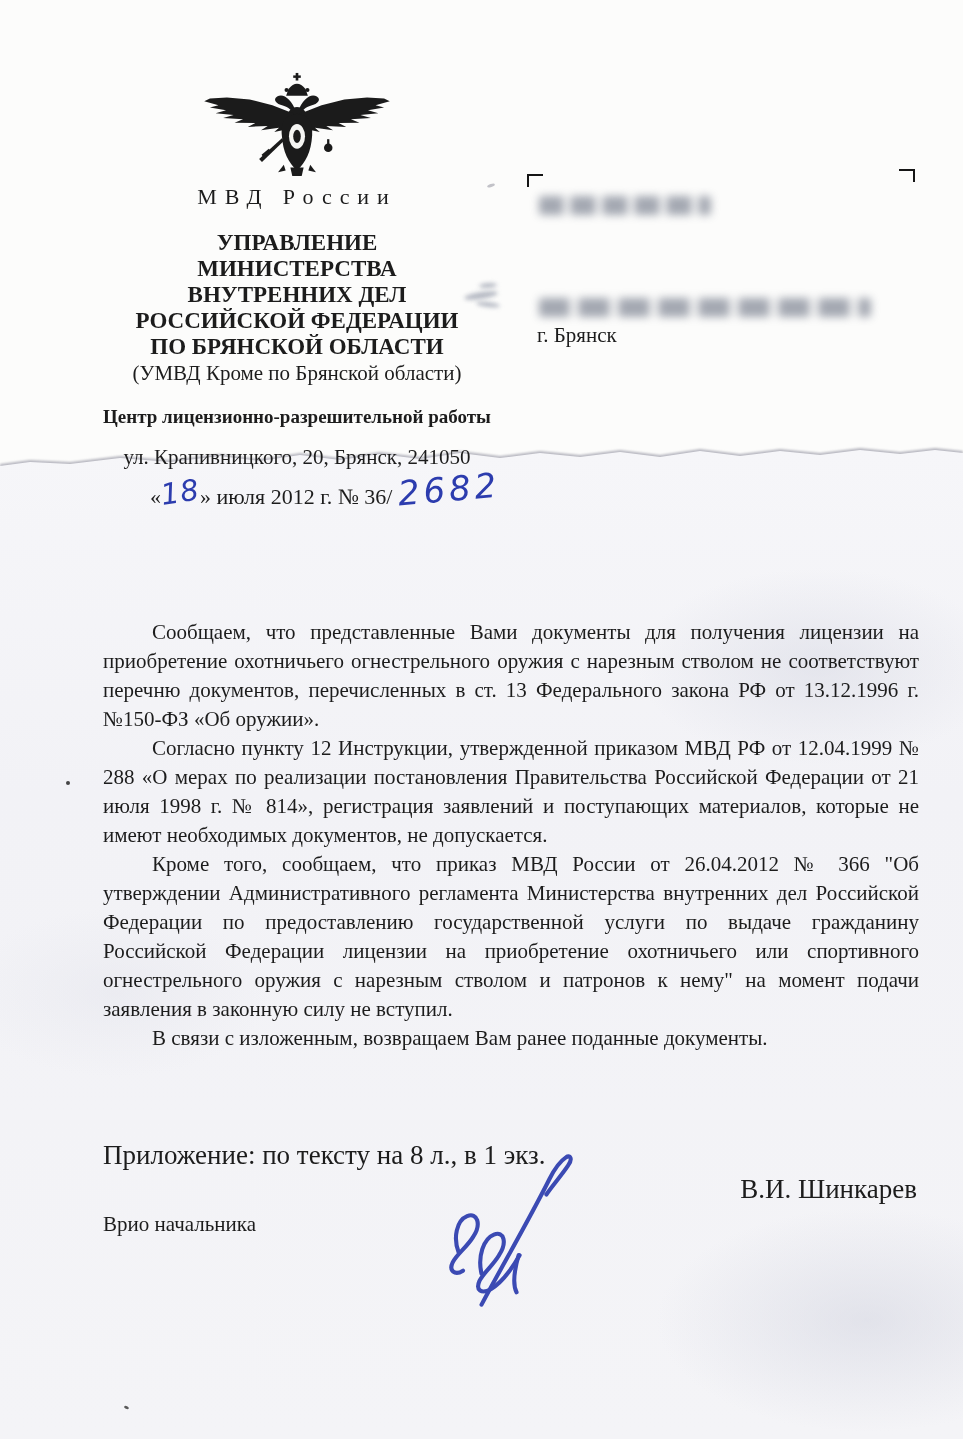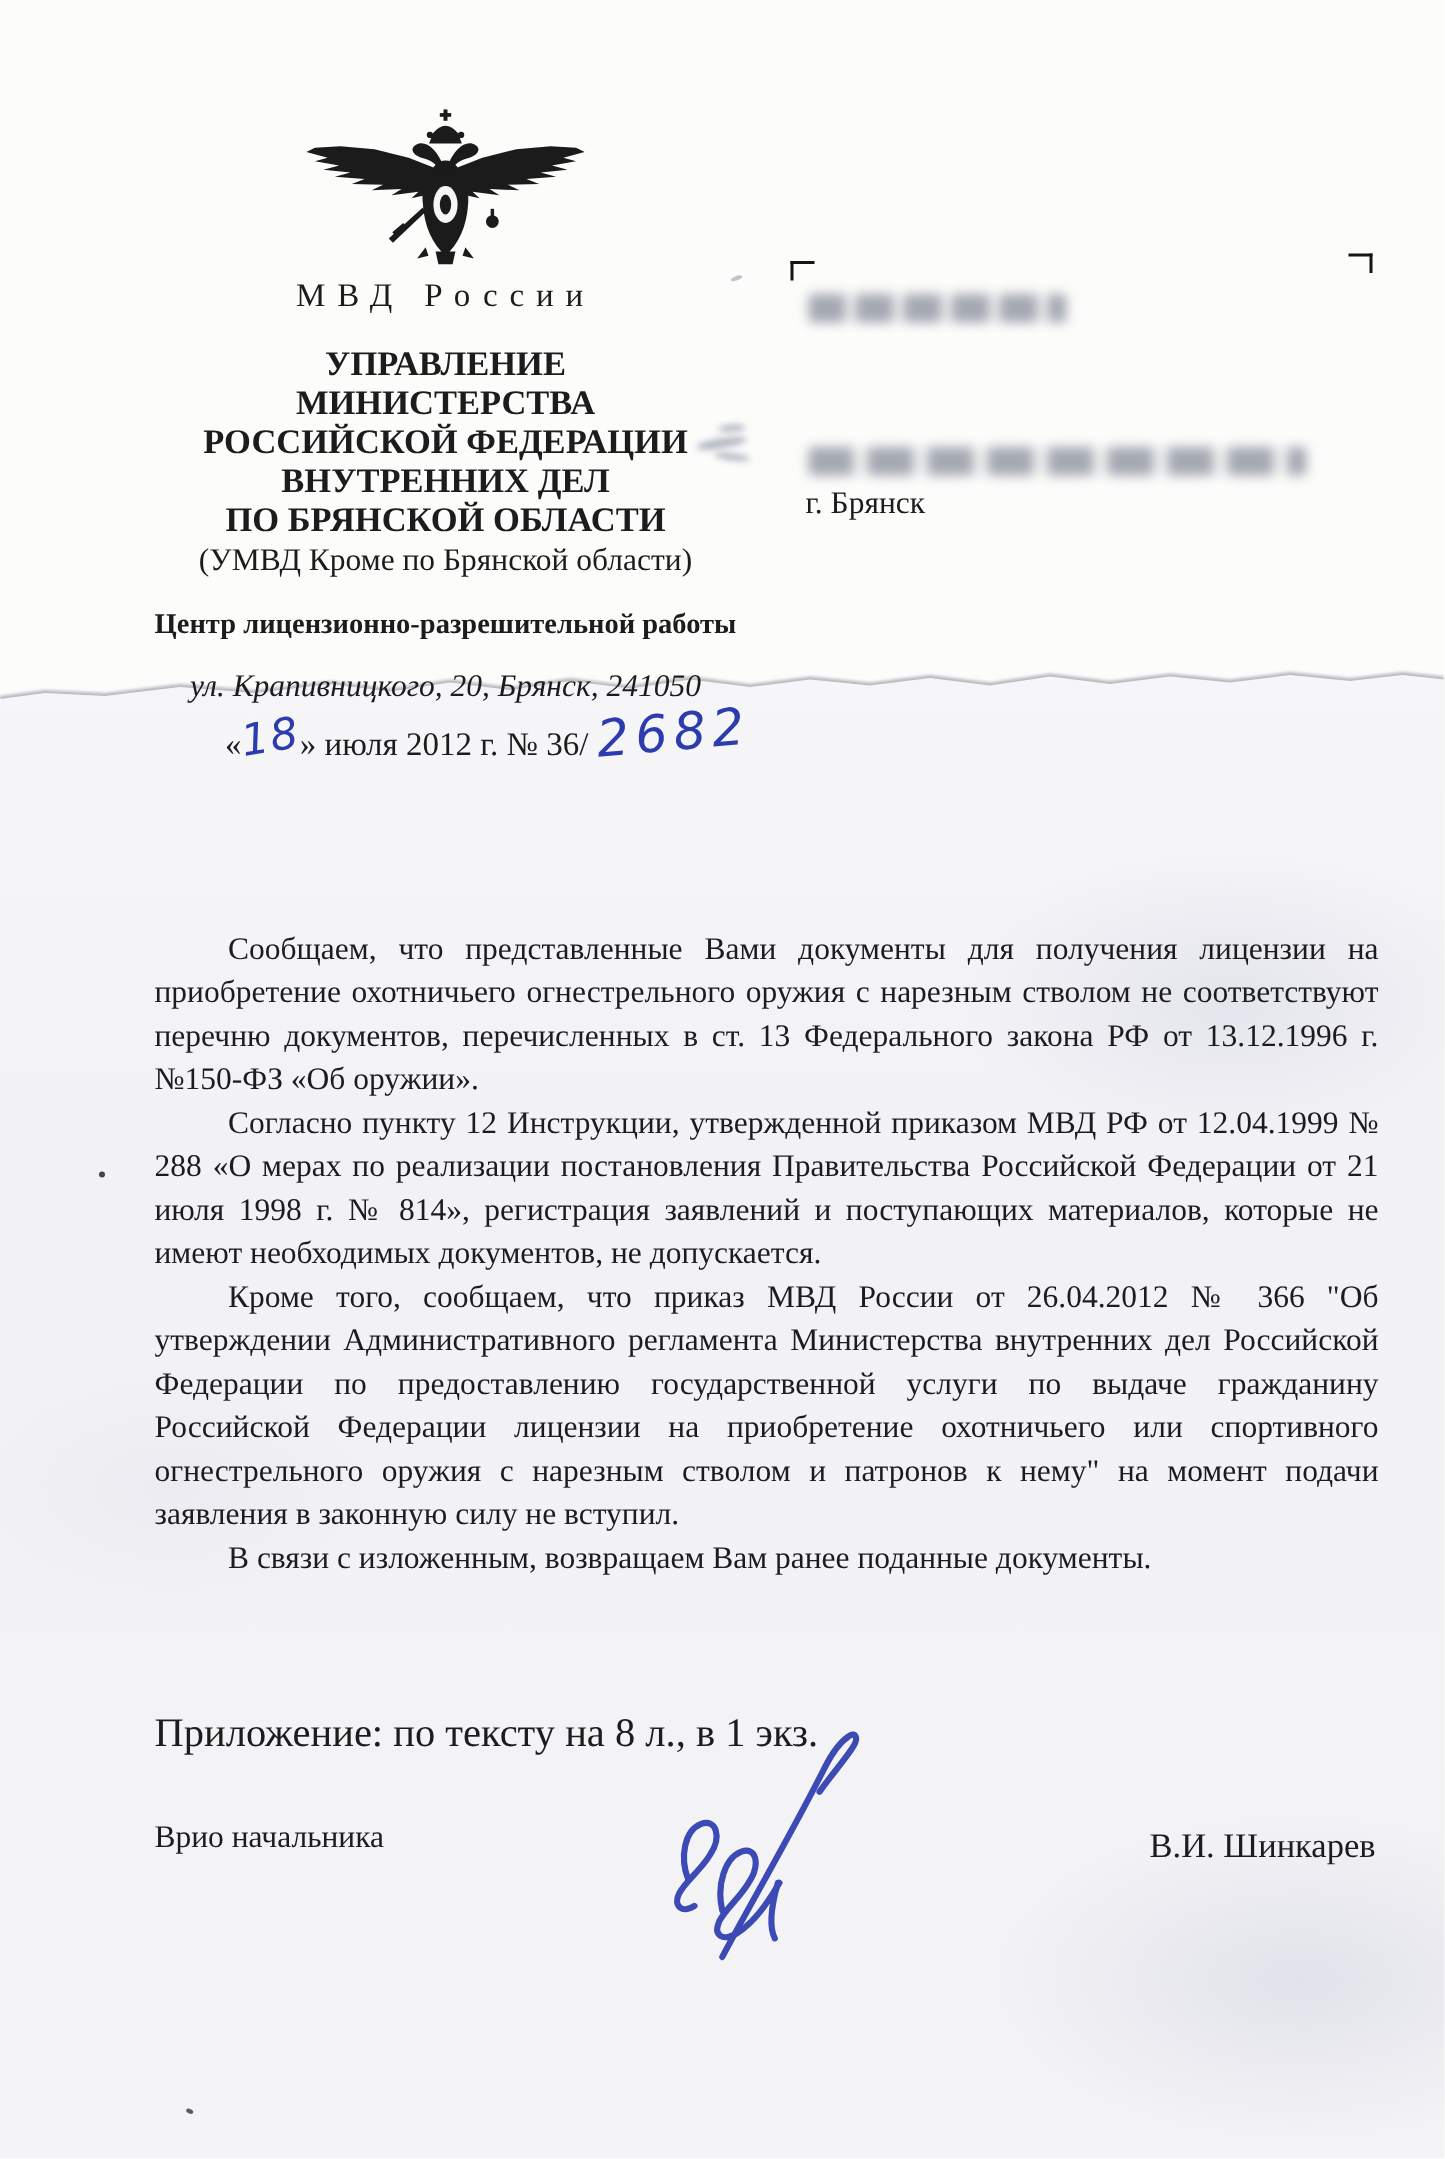--- a/index.html
+++ b/index.html
@@ -23,21 +23,21 @@
       260px 13px,300px 7px,340px 12px,380px 6px,420px 11px,460px 5px,500px 10px,
       540px 5px,580px 9px,620px 4px,660px 9px,700px 3px,740px 8px,780px 3px,
       820px 7px,860px 2px,900px 6px,935px 2px,963px 5px,963px 991px,0 991px);
   }
   .letterhead { position:absolute; left:97px; top:72px; width:400px; text-align:center; }
   .emblem { display:block; margin:0 auto; }
   .org-short { margin-top:6px; font-size:22px; letter-spacing:.36em; white-space:nowrap; }
   .org-name { margin-top:20px; font-weight:bold; font-size:23px; line-height:26px; }
   .org-alt  { margin-top:1px; font-size:21px; }
   .dept     { margin-top:20px; font-weight:bold; font-size:19px; }
-  .addr     { margin-top:17px; font-size:21px; white-space:nowrap;font-style:italic; }
+  .addr     { margin-top:17px; font-size:21px; white-space:nowrap; }
 
   .dateline { position:absolute; left:150px; top:472px; font-size:22px; white-space:nowrap; }
   .hand { color:#2c3cae; font-family:"DejaVu Sans", sans-serif; font-style:italic; display:inline-block; }
   .hand-day { font-size:29px; transform:rotate(-9deg) translateY(-2px); letter-spacing:1px; }
   .hand-num { font-size:34px; transform:rotate(-5deg) translateY(-3px); letter-spacing:4px; margin-left:6px; }
 
   .corner-l { position:absolute; left:527px; top:174px; width:16px; height:13px;
     border-left:2.5px solid #151515; border-top:2.5px solid #151515; }
   .corner-r { position:absolute; left:899px; top:169px; width:16px; height:13px;
     border-right:2.5px solid #151515; border-top:2.5px solid #151515; }
@@ -53,21 +53,21 @@
   .smudge-b { left:476px; top:302px; width:24px; height:5px; transform:rotate(7deg); }
   .smudge-c { left:479px; top:283px; width:18px; height:5px; transform:rotate(-4deg); }
 
   .body-text { position:absolute; left:103px; top:618px; width:816px;
     font-size:21px; line-height:29px; text-align:justify; }
   .body-text p { margin:0; text-indent:49px; }
 
   .attachment { position:absolute; left:103px; top:1140px; font-size:27px; }
 
   .sig-title { position:absolute; left:103px; top:1212px; font-size:21px; }
-  .sig-name  { position:absolute; right:46px; top:1218px; font-size:23px;text-align:center; }
+  .sig-name  { position:absolute; right:46px; top:1174px; font-size:27px;text-align:center; }
   .sig-ink   { position:absolute; left:428px; top:1148px; }
 
   .dot-margin { position:absolute; left:66px; top:781px; width:4px; height:4px;
     background:#454545; border-radius:50%; }
   .speck-1 { position:absolute; left:124px; top:1406px; width:5px; height:3px;
     background:#5a5a5a; border-radius:50%; transform:rotate(25deg); }
   .speck-2 { position:absolute; left:487px; top:184px; width:8px; height:3px;
     background:#c2c2c8; border-radius:50%; transform:rotate(-20deg); }
 </style>
 </head>
@@ -108,22 +108,22 @@
         <circle cx="133" cy="80" r="4.5"></circle>
         <rect x="131.8" y="71" width="2.4" height="6"></rect>
       </g>
       <ellipse cx="100" cy="68" rx="8.5" ry="13" fill="#f5f5f3"></ellipse>
       <ellipse cx="100" cy="68" rx="4" ry="7" fill="#1b1b1b"></ellipse>
     </svg>
     <div class="org-short">МВД России</div>
     <div class="org-name">
       <div>УПРАВЛЕНИЕ</div>
       <div>МИНИСТЕРСТВА</div>
+      <div>ВНУТРЕННИХ ДЕЛ</div>
       <div>РОССИЙСКОЙ ФЕДЕРАЦИИ</div>
-      <div>ВНУТРЕННИХ ДЕЛ</div>
       <div>ПО БРЯНСКОЙ ОБЛАСТИ</div>
     </div>
     <div class="org-alt">(УМВД Кроме по Брянской области)</div>
     <div class="dept">Центр лицензионно-разрешительной работы</div>
     <div class="addr">ул. Крапивницкого, 20, Брянск, 241050</div>
   </div>
 
   <div class="dateline"><span>«</span><span class="hand hand-day">18</span><span>» июля 2012 г. № 36/</span><span class="hand hand-num">2682</span></div>
 
   <div class="corner-l"></div>

